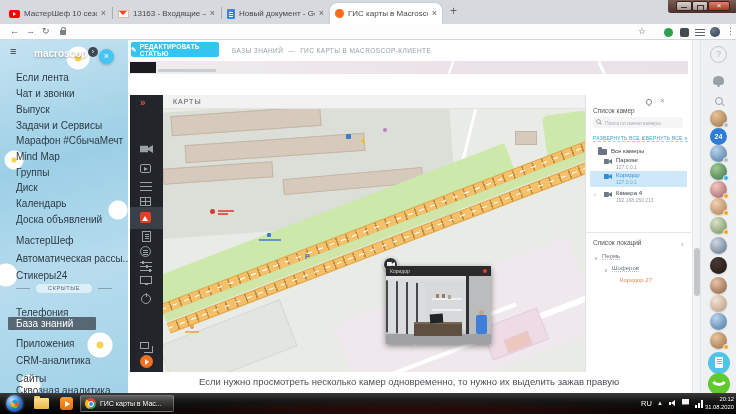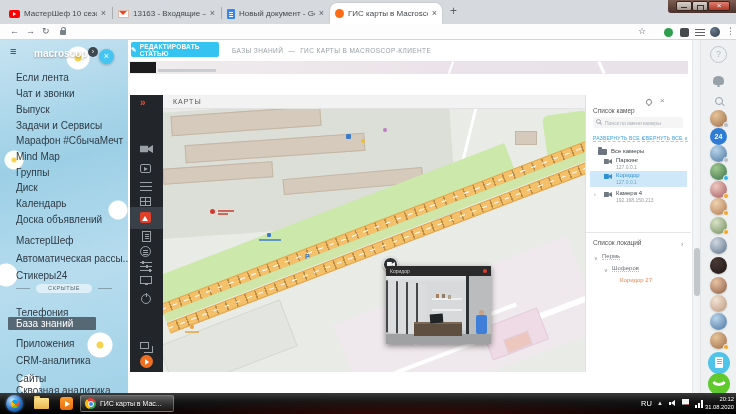--- a/index.html
+++ b/index.html
@@ -451,20 +451,21 @@
       <div class="p-title" style="top:144px;">Список локаций</div>
       <span class="caret" style="left:95px;top:146px;font-size:7px;">›</span>
       <span class="caret" style="left:8px;top:160px;">∨</span>
       <span class="loc" style="left:16px;top:158px;">Пермь</span>
       <span class="caret" style="left:18px;top:172px;">∨</span>
       <span class="loc" style="left:26px;top:170px;">Шоферов</span>
       <span class="loc orange" style="left:34px;top:182px;">Коридор 27</span>
     </div>
   </div>
 
+  <div class="caption" style="top:376px;">Если нужно просмотреть несколько камер одновременно, то нужно их выделить зажав правую</div>
 
   <div class="pg-scroll">
       <div class="pg-handle"></div>
     </div>
 
   <div class="rail">
     <div class="r-item r-help" style="top:6px;">?</div>
     <div class="bell" style="top:36px;">
         <b></b>
       </div>

